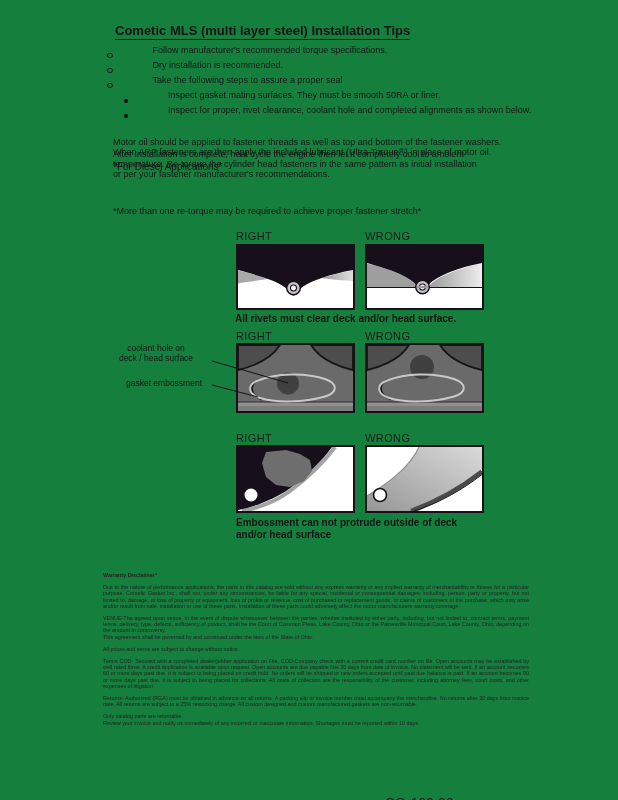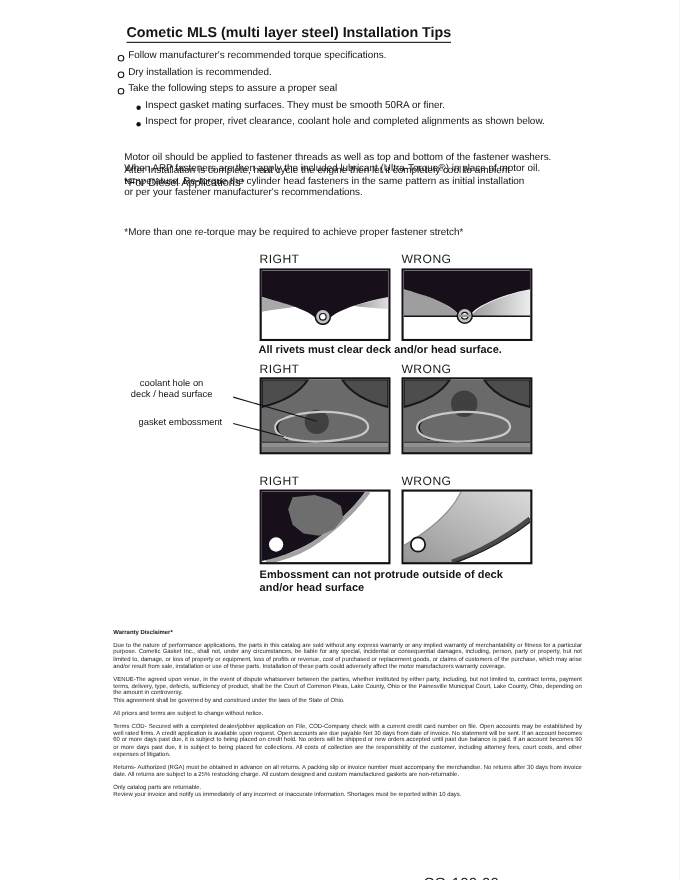--- a/index.html
+++ b/index.html
@@ -1,22 +1,22 @@
 <!DOCTYPE html>
 <html><head>
 <meta charset="utf-8">
 <style>
   html,body{margin:0;padding:0;background:#e8e8e8;}
-  #page{position:relative;width:618px;height:800px;background:#ffffff;overflow:hidden;
+  #page{position:relative;width:618px;height:800px;background:#15803d;overflow:hidden;
         font-family:"Liberation Sans", sans-serif;color:#141414;}
   .abs{position:absolute;}
   
   .title{font-size:13px;font-weight:bold;border-bottom:1.6px solid #141414;padding-bottom:1px;white-space:nowrap;}
   
-  .b-row{display:flex;align-items:center;height:15px;line-height:15px;font-size:9px;white-space:nowrap;}
+  .b-row{display:flex;align-items:flex-end;height:15px;line-height:15px;font-size:9px;white-space:nowrap;gap:36px;}
   .b-row.sub{margin-left:17px;}
   .b-o{width:3.5px;height:3.5px;border:1px solid #141414;border-radius:50%;margin:5px 4px 0 0;flex:none;}
   .b-dot{width:4px;height:4px;background:#141414;border-radius:50%;margin:5.5px 4px 0 0;flex:none;}
   
   .h2{font-size:10px;font-weight:normal;margin-top:42px;}
   .body-p{font-size:9px;line-height:10px;white-space:pre-line;}
   
   .rw{width:119px;text-align:left;font-size:11px;letter-spacing:.4px;color:#1a1a1a;}
   .panel{border:2px solid #17101a;display:block;background:#fff;}
   .cap{font-size:10px;font-weight:bold;white-space:pre-line;line-height:11.5px;}

